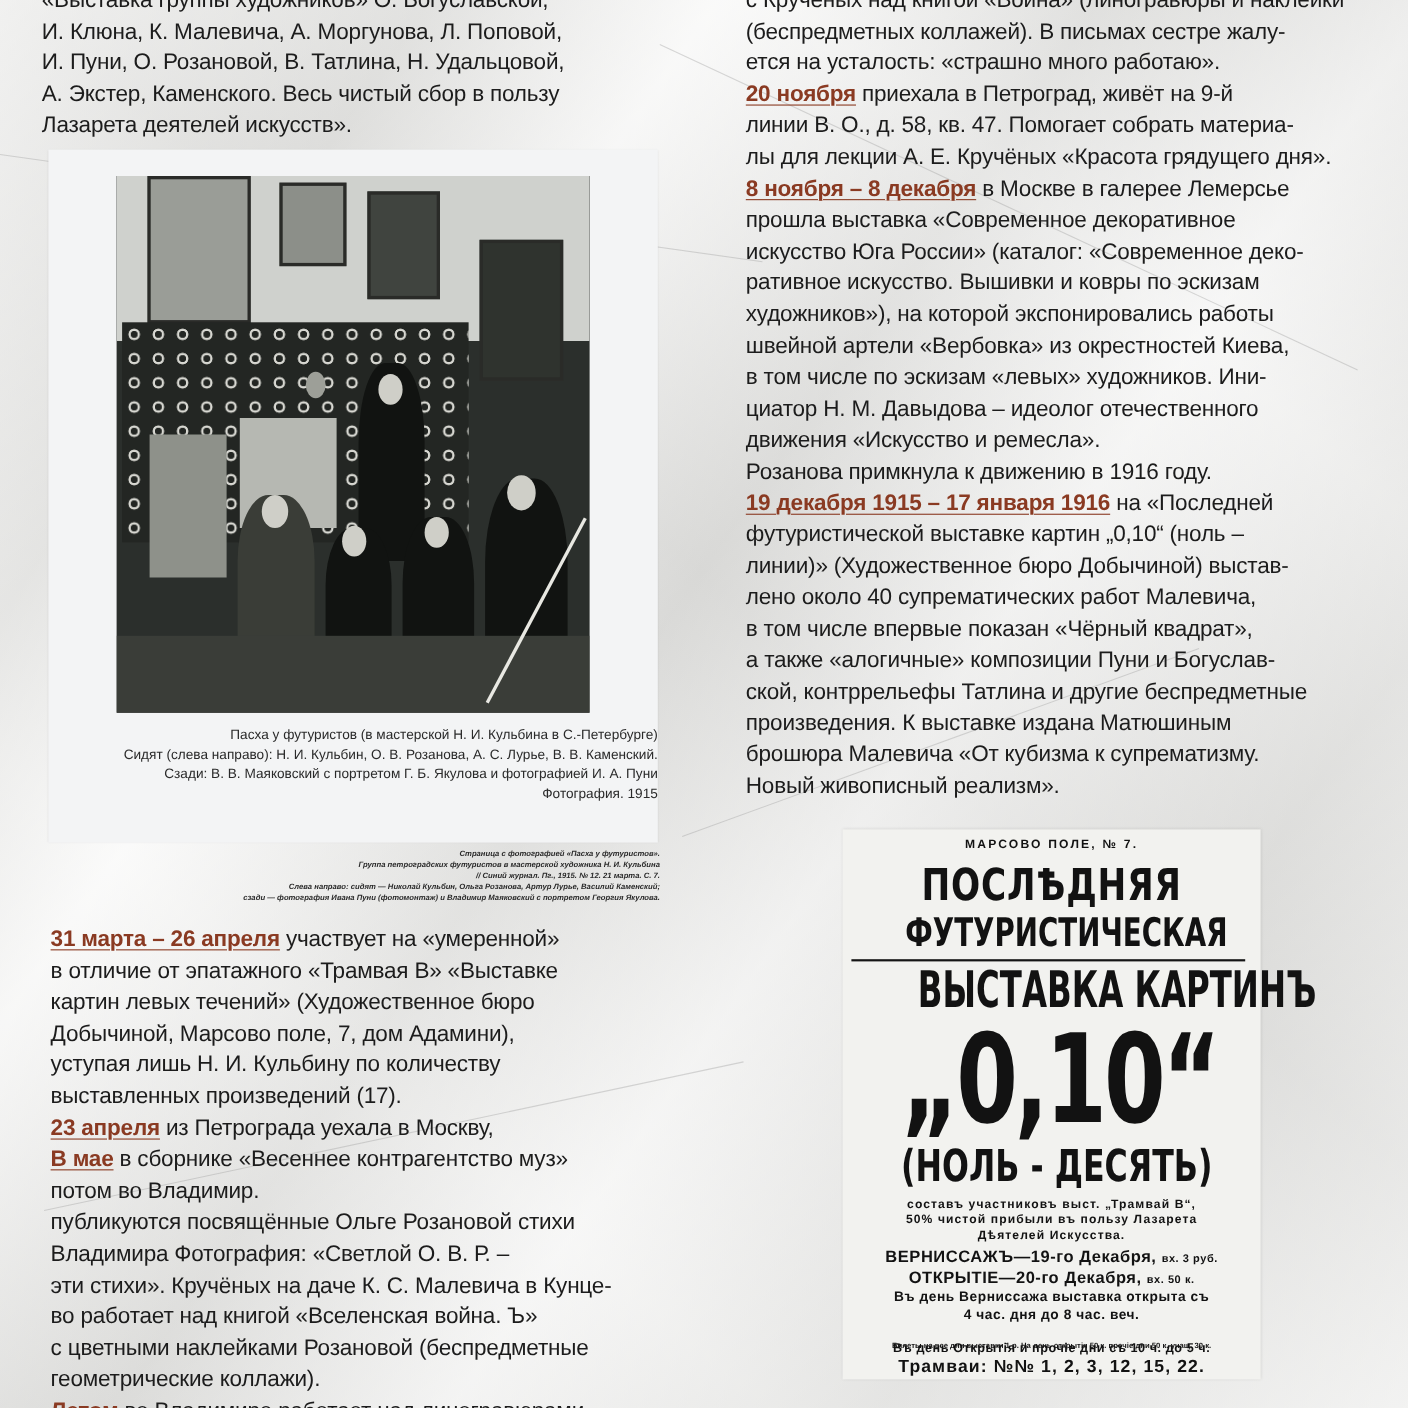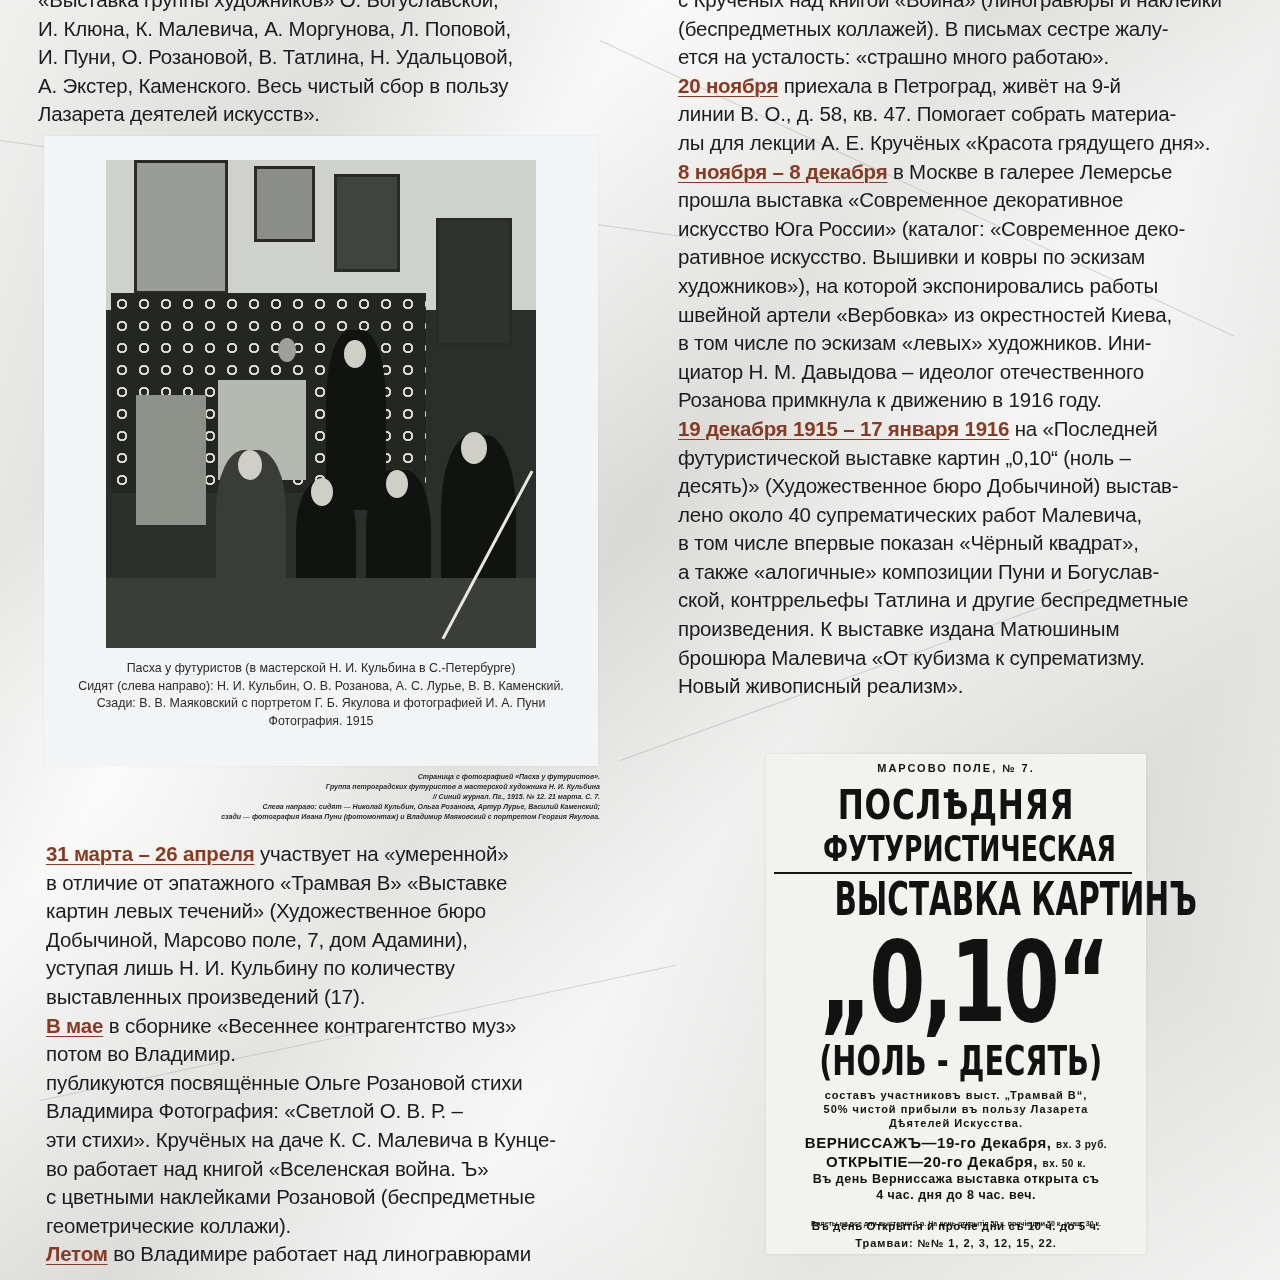--- a/index.html
+++ b/index.html
@@ -35,21 +35,21 @@
     background-image: radial-gradient(circle, transparent 3px, #d8d8d2 3.5px, #d8d8d2 5px, transparent 5.5px);
     background-size: 22px 22px;
   }
   #photo .canvas { position:absolute; background:#b6b8b2; }
   #photo .person { position:absolute; background:#111311; border-radius: 40% 40% 10% 10%; }
   #photo .face { position:absolute; background:#cfcfc8; border-radius:50%; }
   #photo .floor { position:absolute; left:0; bottom:0; width:100%; height:70px; background:#3a3d38; }
   #photo .cane { position:absolute; width:3px; height:190px; background:#e8e8e2; transform: rotate(28deg); }
 
   .photo-caption {
-    position: absolute; left: 0; top: 524px; width: 554px; text-align: center;
+    position: absolute; left: 0; top: 524px; width: 554px; text-align: right;
     font-size: 12.4px; line-height: 17.6px; color: #2a2a2a;
   }
   .photo-caption div { white-space: nowrap; }
   .source-caption {
     position: absolute; left: 150px; top: 772px; width: 450px; text-align: right;
     font-size: 7px; line-height: 10px; font-style: italic; font-weight: bold; color: #2a2a2a;
   }
   .source-caption div { white-space: nowrap; }
 
   #poster {
@@ -125,20 +125,21 @@
   <div>сзади — фотография Ивана Пуни (фотомонтаж) и Владимир Маяковский с портретом Георгия Якулова.</div>
 </div>
 
 <div class="col-text" style="left:46px;top:840px;">
   <p><span class="date">31 марта – 26 апреля</span><span> участвует на «умеренной»</span></p>
   <p>в отличие от эпатажного «Трамвая В» «Выставке</p>
   <p>картин левых течений» (Художественное бюро</p>
   <p>Добычиной, Марсово поле, 7, дом Адамини),</p>
   <p>уступая лишь Н. И. Кульбину по количеству</p>
   <p>выставленных произведений (17).</p>
+  <p><span class="date">23 апреля</span><span> из Петрограда уехала в Москву,</span></p>
   <p><span class="date">В мае</span><span> в сборнике «Весеннее контрагентство муз»</span></p>
   <p>потом во Владимир.</p>
   <p>публикуются посвящённые Ольге Розановой стихи</p>
   <p>Владимира Фотография: «Светлой О. В. Р. –</p>
   <p>эти стихи». Кручёных на даче К. С. Малевича в Кунце-</p>
   <p>во работает над книгой «Вселенская война. Ъ»</p>
   <p>с цветными наклейками Розановой (беспредметные</p>
   <p>геометрические коллажи).</p>
   <p><span class="date">Летом</span><span> во Владимире работает над линогравюрами</span></p>
 </div>
@@ -151,24 +152,25 @@
   <p>линии В. О., д. 58, кв. 47. Помогает собрать материа-</p>
   <p>лы для лекции А. Е. Кручёных «Красота грядущего дня».</p>
   <p><span class="date">8 ноября – 8 декабря</span><span> в Москве в галерее Лемерсье</span></p>
   <p>прошла выставка «Современное декоративное</p>
   <p>искусство Юга России» (каталог: «Современное деко-</p>
   <p>ративное искусство. Вышивки и ковры по эскизам</p>
   <p>художников»), на которой экспонировались работы</p>
   <p>швейной артели «Вербовка» из окрестностей Киева,</p>
   <p>в том числе по эскизам «левых» художников. Ини-</p>
   <p>циатор Н. М. Давыдова – идеолог отечественного</p>
+  <p>движения «Искусство и ремесла».</p>
   <p>Розанова примкнула к движению в 1916 году.</p>
   <p><span class="date">19 декабря 1915 – 17 января 1916</span><span> на «Последней</span></p>
   <p>футуристической выставке картин „0,10“ (ноль –</p>
-  <p>десять)» (Художественное бюро Добычиной) выстав-</p>
+  <p>линии)» (Художественное бюро Добычиной) выстав-</p>
   <p>лено около 40 супрематических работ Малевича,</p>
   <p>в том числе впервые показан «Чёрный квадрат»,</p>
   <p>а также «алогичные» композиции Пуни и Богуслав-</p>
   <p>ской, контррельефы Татлина и другие беспредметные</p>
   <p>произведения. К выставке издана Матюшиным</p>
   <p>брошюра Малевича «От кубизма к супрематизму.</p>
   <p>Новый живописный реализм».</p>
 </div>
 
 <div id="poster">
@@ -187,14 +189,14 @@
     <span style="font-size:10px;">вх. 3 руб.</span>
   </div>
   <div class="p-line p-med" style="top:399px;">
     <span>ОТКРЫТІЕ—20-го Декабря,</span>
     <span style="font-size:10px;">вх. 50 к.</span>
   </div>
   <div class="p-line p-reg" style="top:418px;">Въ день Вернисcажа выставка открыта съ</div>
   <div class="p-line p-reg" style="top:434px;">4 час. дня до 8 час. веч.</div>
   <div class="p-line p-reg" style="top:450px;font-size:11.5px;margin-top:16px;">Въ день Открытія и прочіе дни съ 10 ч. до 5 ч.</div>
   <div class="p-line p-reg" style="top:466px;font-size:7px;font-weight:bold;letter-spacing:0;">Билеты на все дни выставки 1 р.  На день открытія 50 к.  прочіе дни 50 к.  учащ. 30 к.</div>
-  <div class="p-line p-small" style="top:482px;font-size:11px;">Трамваи: №№ 1, 2, 3, 12, 15, 22.</div>
+  <div class="p-line p-small" style="top:482px;font-size:16px;">Трамваи: №№ 1, 2, 3, 12, 15, 22.</div>
 </div>
 
 </body></html>

